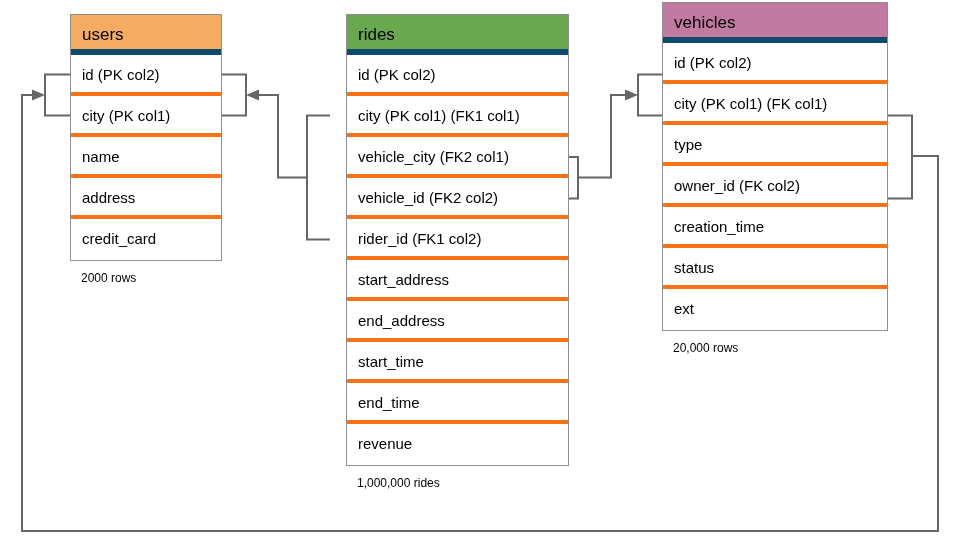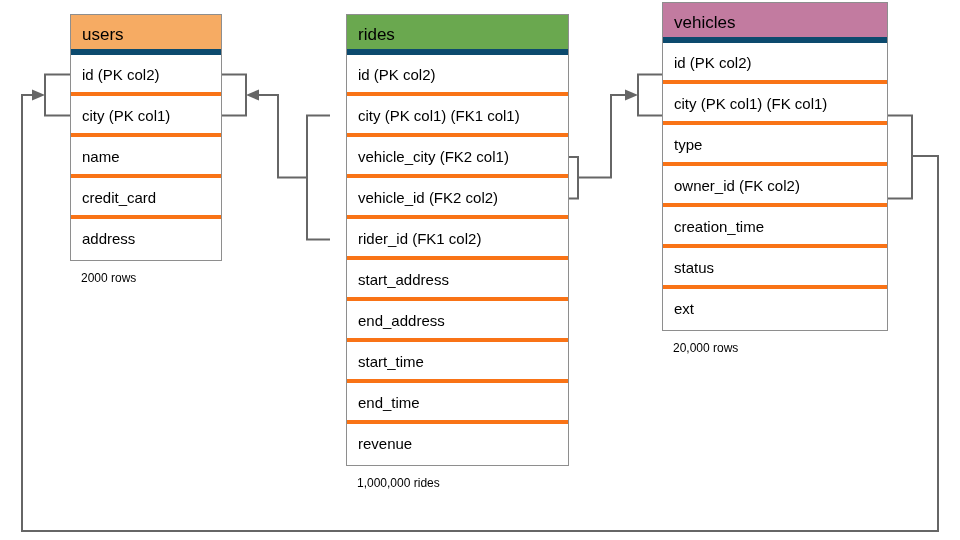--- a/index.html
+++ b/index.html
@@ -88,22 +88,22 @@
       <polygon points="45,95 32,89.5 32,100.5"></polygon>
     </g>
   </svg>
 
   <div class="tbl-wrap w-users">
     <div class="tbl">
       <div class="thead" style="background-color: rgb(246, 171, 99);">users</div>
       <div class="trow">id (PK col2)</div>
       <div class="trow">city (PK col1)</div>
       <div class="trow">name</div>
+      <div class="trow">address</div>
       <div class="trow">credit_card</div>
-      <div class="trow">address</div>
     </div>
     <div class="caption">2000 rows</div>
   </div>
 
   <div class="tbl-wrap w-rides">
     <div class="tbl">
       <div class="thead" style="background-color: rgb(106, 168, 79);">rides</div>
       <div class="trow">id (PK col2)</div>
       <div class="trow">city (PK col1) (FK1 col1)</div>
       <div class="trow">vehicle_city (FK2 col1)</div>

